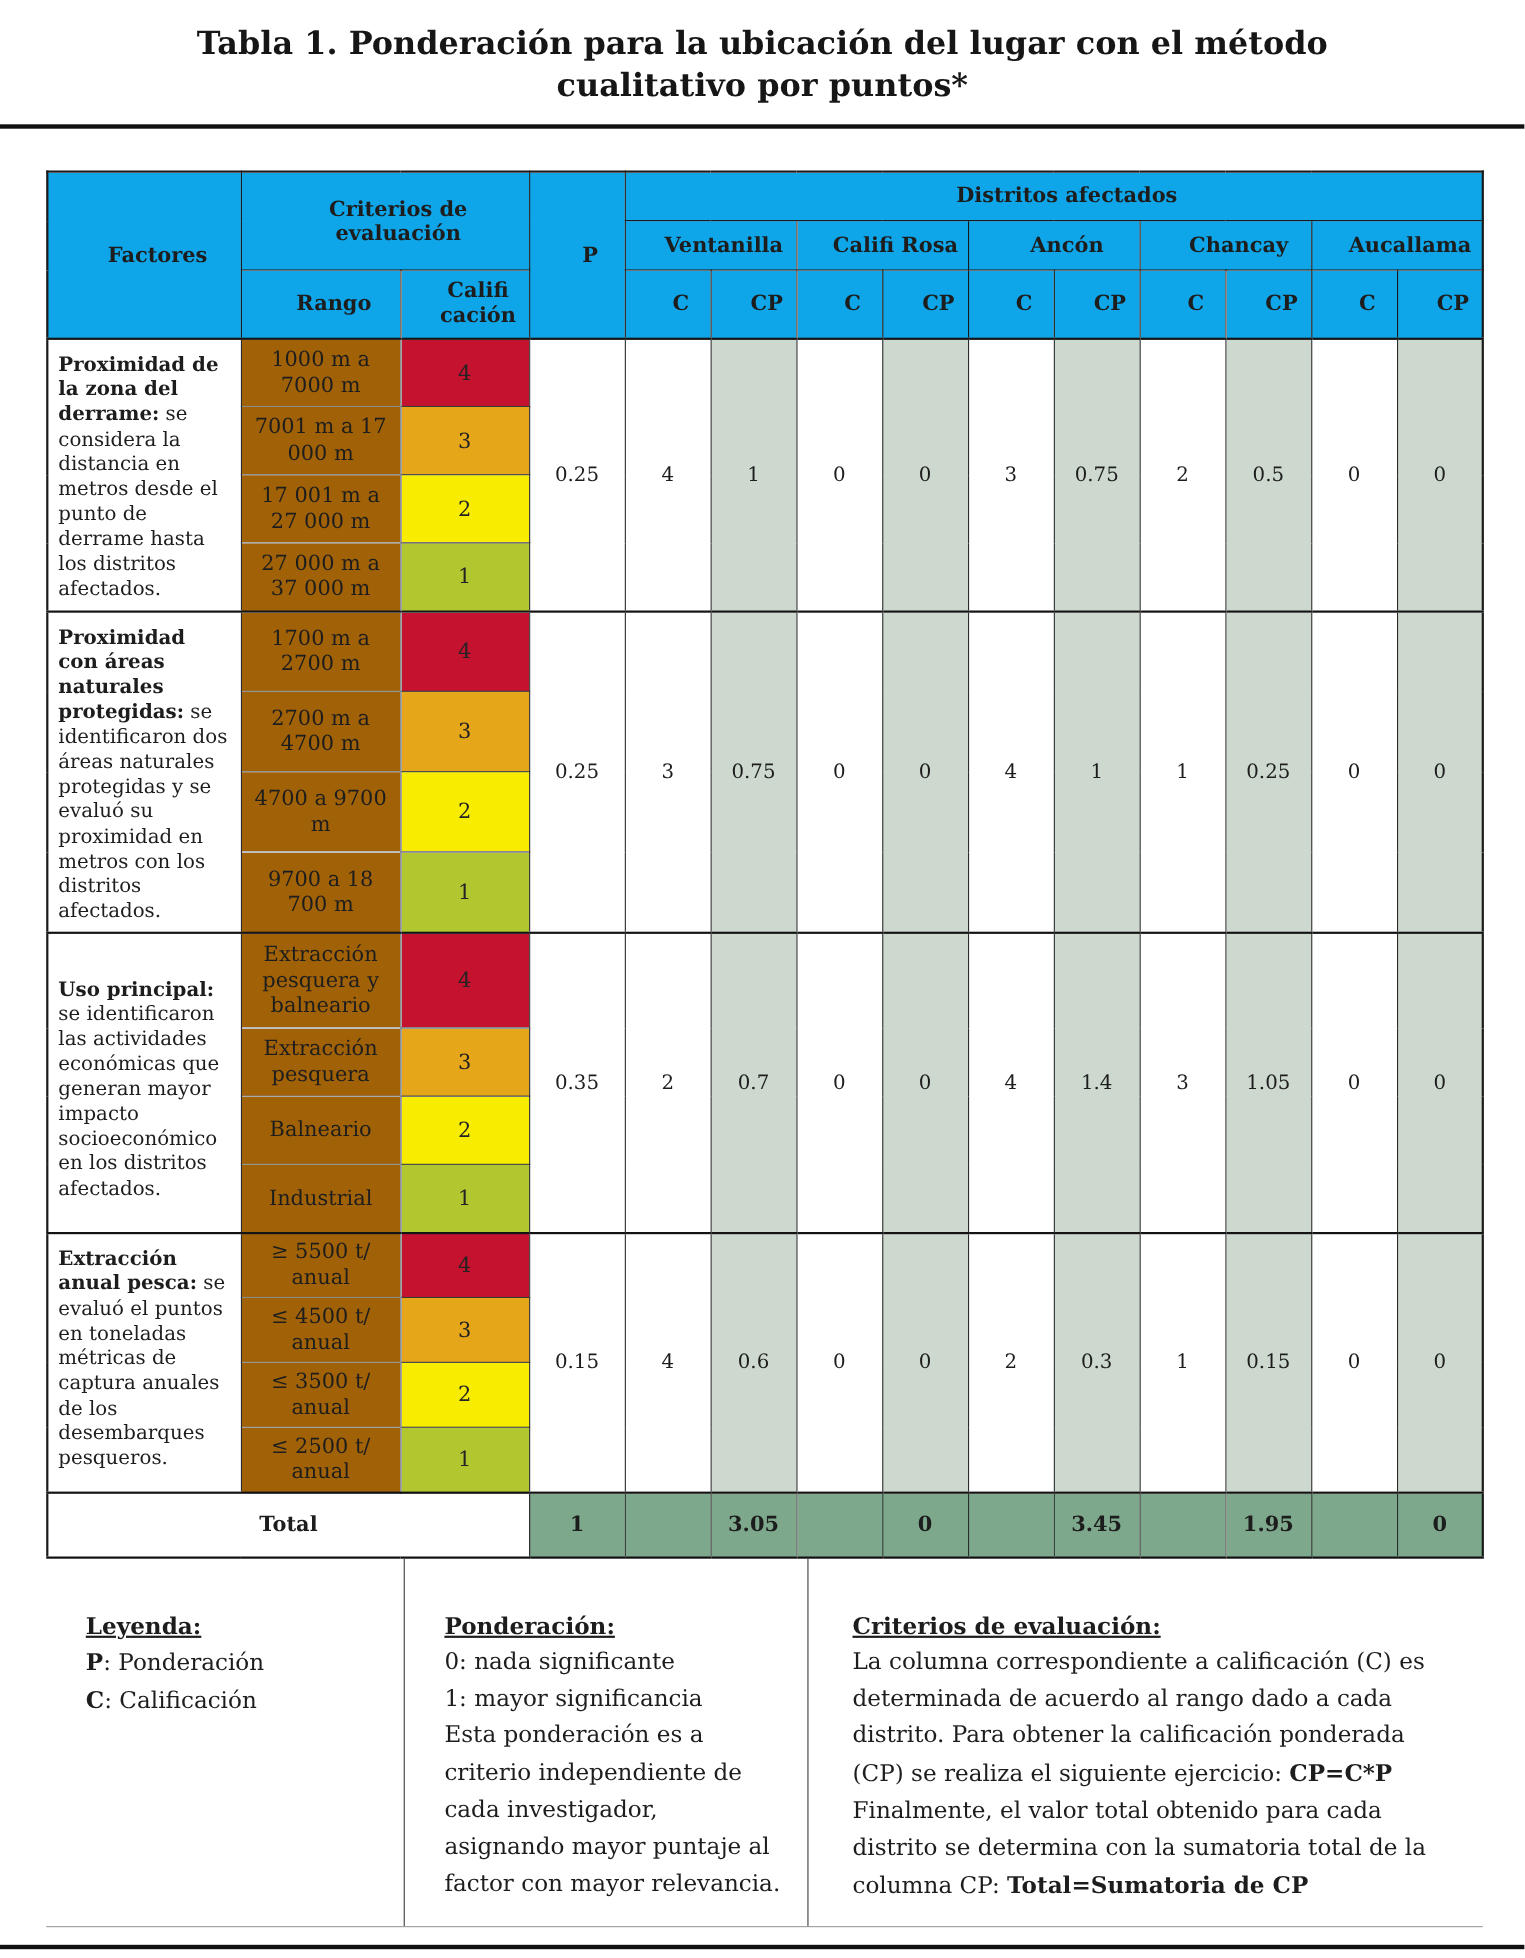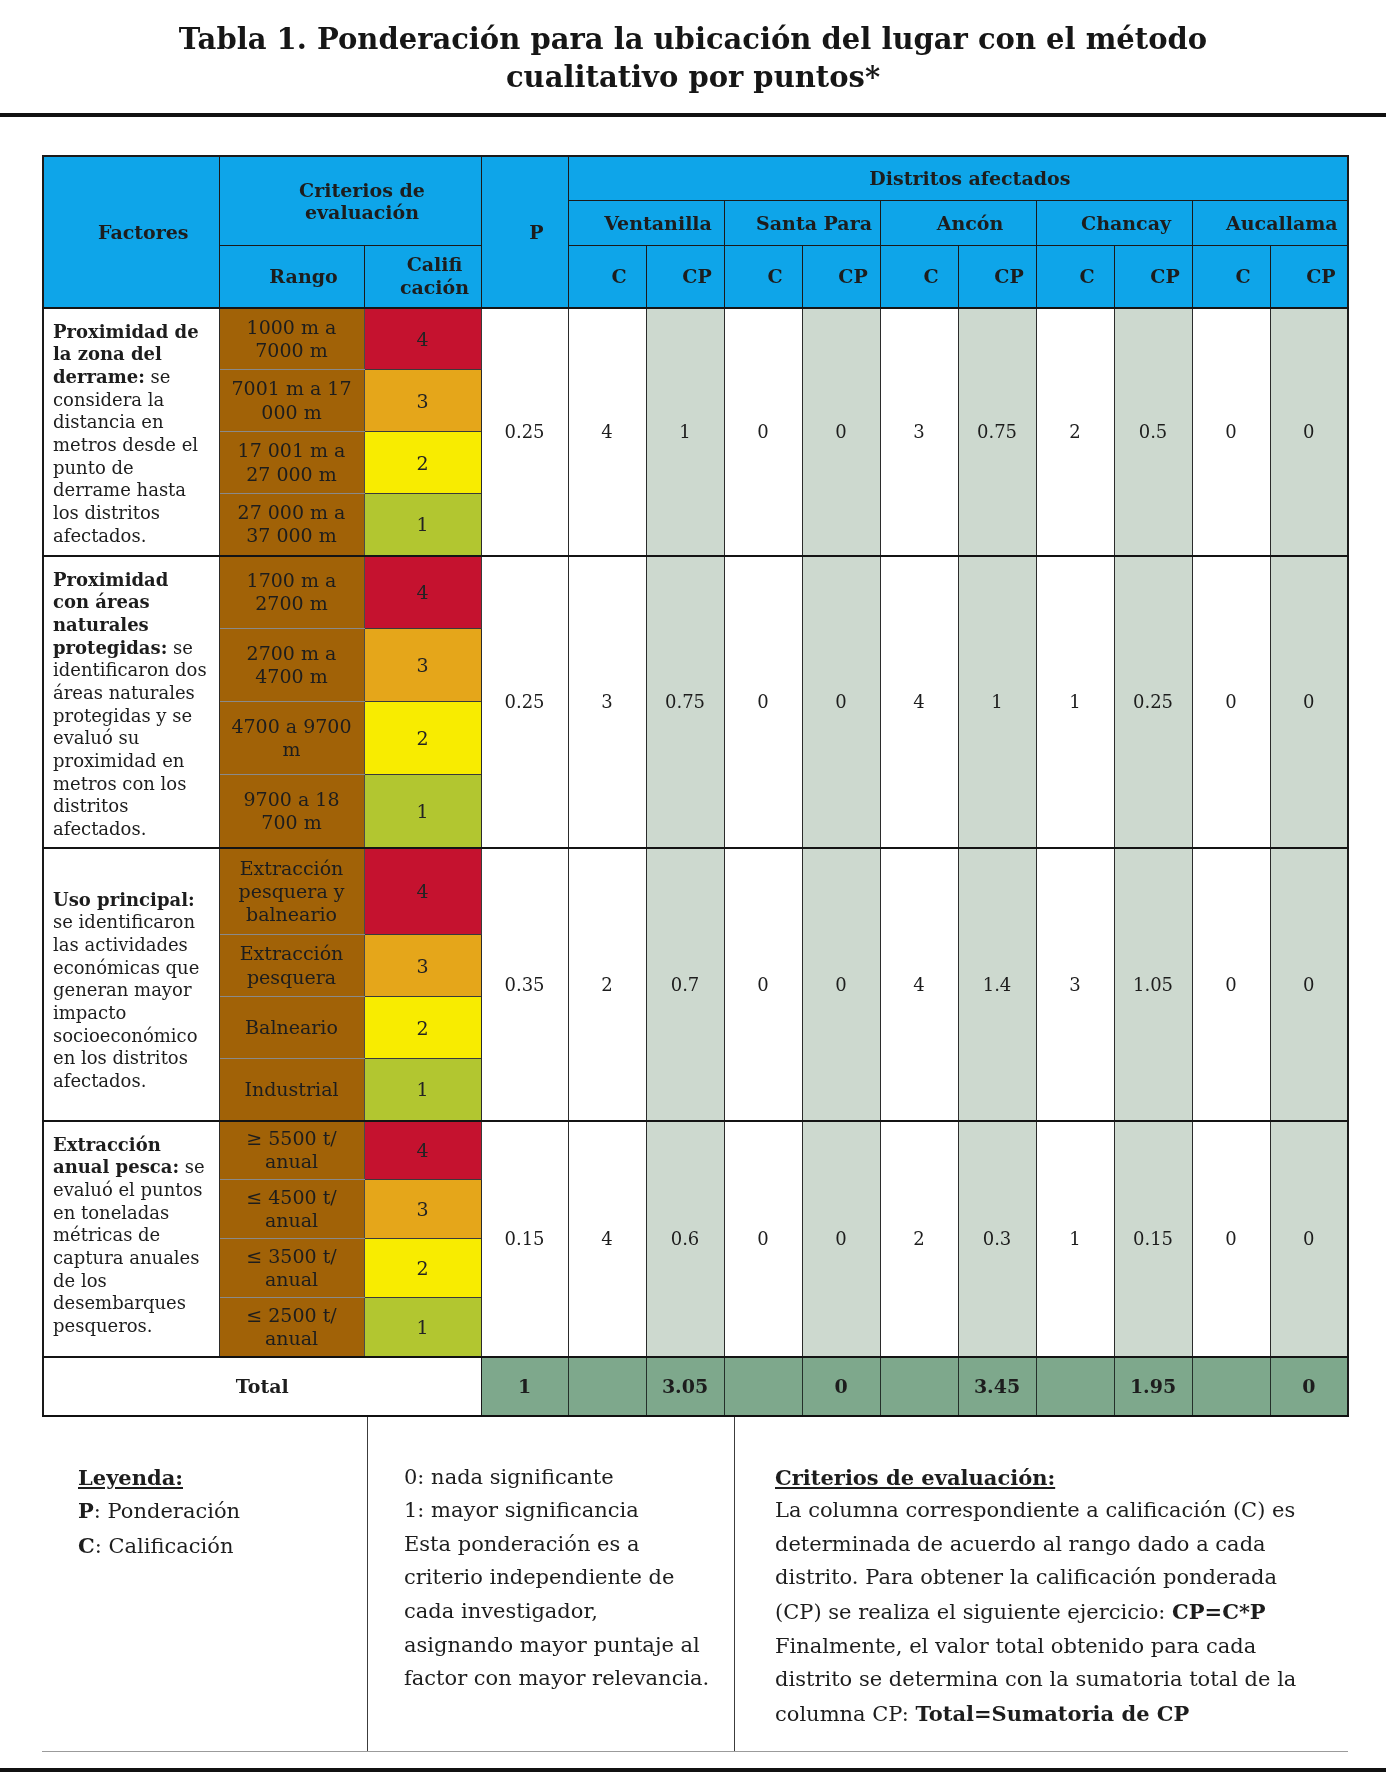--- a/index.html
+++ b/index.html
@@ -144,21 +144,21 @@
   </colgroup>
   <thead>
     <tr style="height:45px">
       <th rowspan="3">Factores</th>
       <th colspan="2" rowspan="2">Criterios de evaluación</th>
       <th rowspan="3">P</th>
       <th colspan="10">Distritos afectados</th>
     </tr>
     <tr style="height:45px">
       <th colspan="2">Ventanilla</th>
-      <th colspan="2">Santa Para</th>
+      <th colspan="2">Califi Rosa</th>
       <th colspan="2">Ancón</th>
       <th colspan="2">Chancay</th>
       <th colspan="2">Aucallama</th>
     </tr>
     <tr style="height:62px">
       <th>Rango</th>
       <th class="wrap">Califi
 cación</th>
       <th>C</th>
       <th>CP</th>
@@ -311,20 +311,21 @@
   </tbody>
 </table>
 
 <div class="legend">
   <div class="leg-col leg-col-1">
     <div class="leg-heading">Leyenda:</div>
     <div><b>P</b><span>: Ponderación</span></div>
     <div><b>C</b><span>: Calificación</span></div>
   </div>
   <div class="leg-col leg-col-2">
+    <div class="leg-heading">Ponderación:</div>
     <div>0: nada significante</div>
     <div>1: mayor significancia</div>
     <div>Esta ponderación es a criterio independiente de cada investigador, asignando mayor puntaje al factor con mayor relevancia.</div>
   </div>
   <div class="leg-col leg-col-3">
     <div class="leg-heading">Criterios de evaluación:</div>
     <div><span>La columna correspondiente a calificación (C) es determinada de acuerdo al rango dado a cada distrito. Para obtener la calificación ponderada (CP) se realiza el siguiente ejercicio: </span><b>CP=C*P</b><br><span>Finalmente, el valor total obtenido para cada distrito se determina con la sumatoria total de la columna CP: </span><b>Total=Sumatoria de CP</b></div>
   </div>
 </div>
 

